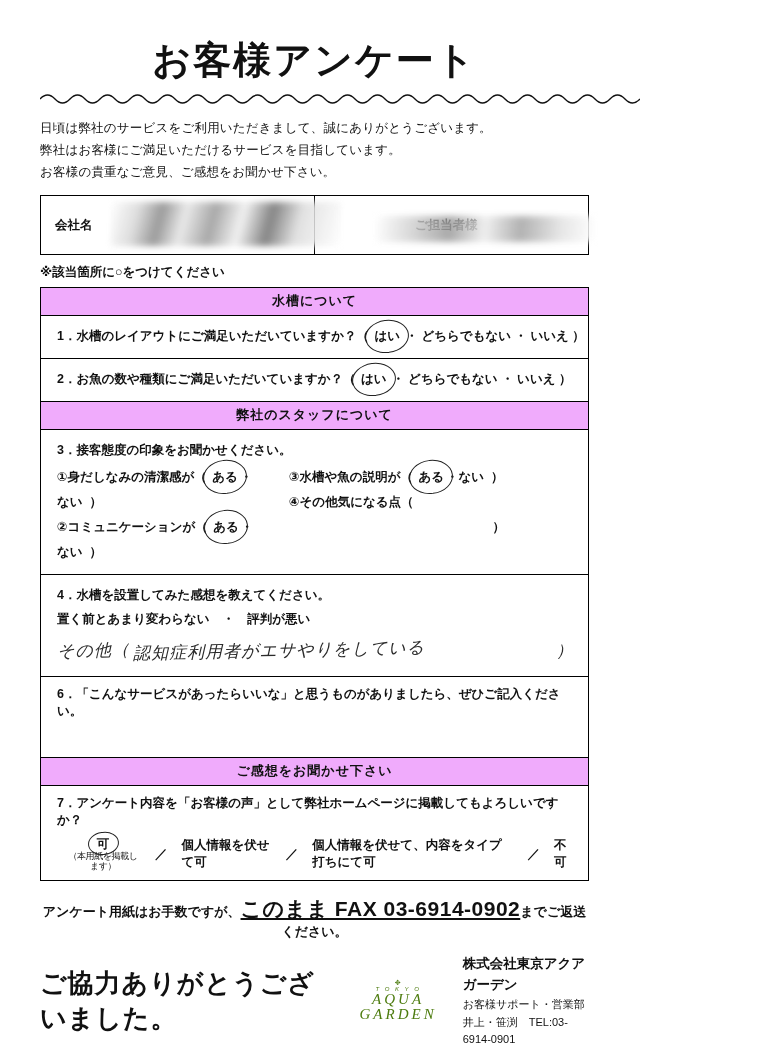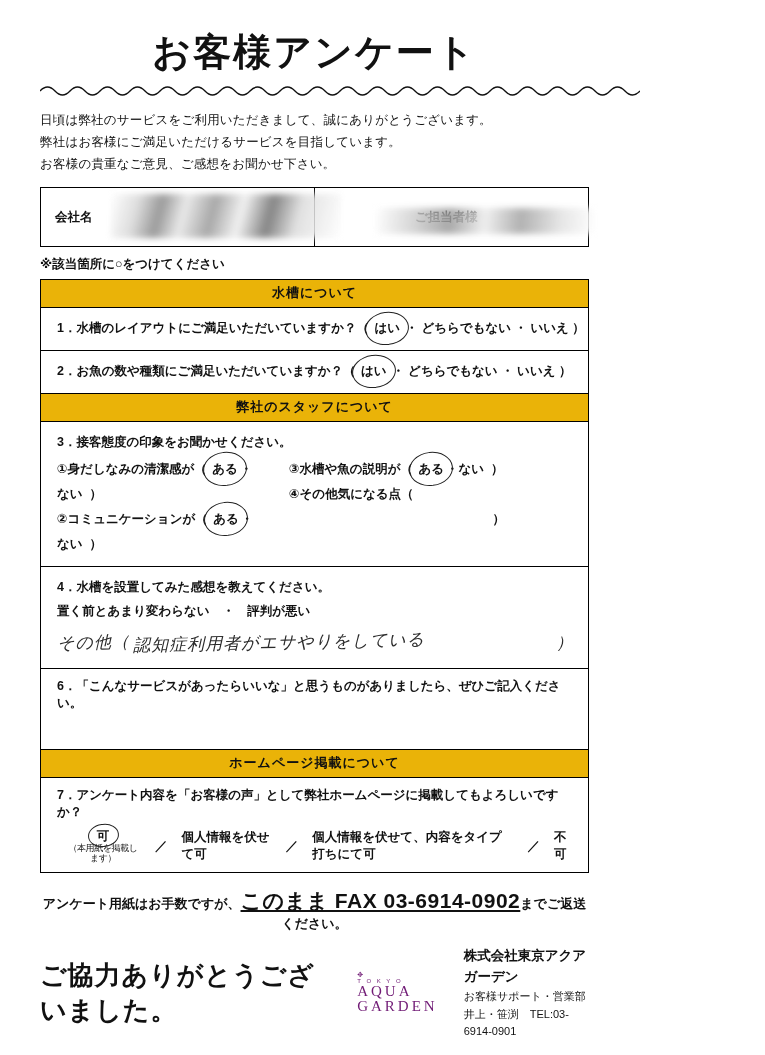--- a/index.html
+++ b/index.html
@@ -13,21 +13,21 @@
     font-family: "Liberation Sans", "DejaVu Sans", sans-serif;
     color: #111111;
     position: relative;
     overflow: hidden;
   }
   .page {
     width: 629px;
     height: 1055px;
     position: relative;
     box-sizing: border-box;
-    padding: 4px 40px;
+    padding: 12px 40px;
   }
 
   
   .title {
     text-align: center;
     font-size: 38px;
     font-weight: bold;
     letter-spacing: 2px;
     padding-top: 28px;
     line-height: 1.1;
@@ -92,21 +92,21 @@
     font-weight: bold;
   }
 
   
   .survey {
     margin-top: 6px;
     border: 1.5px solid #000;
     border-bottom: none;
   }
   .section-head {
-    background: #eab308;
+    background: #f0abfc;
     border-bottom: 1.2px solid #000;
     text-align: center;
     font-size: 13px;
     font-weight: bold;
     padding: 4px 0 5px 0;
     letter-spacing: 1px;
   }
   .row {
     border-bottom: 1.2px solid #000;
     padding: 9px 14px 9px 16px;
@@ -222,23 +222,24 @@
     align-items: center;
     justify-content: center;
     gap: 26px;
   }
   .thanks {
     font-size: 26px;
     font-weight: bold;
     letter-spacing: 1px;
   }
   .logo {
-    text-align: left;
+    text-align: center;
     line-height: 1.0;
-    color: #701a75;
+    color: #4d7c0f;
+    font-style: italic;
   }
   .logo .tiny { font-size: 7px; letter-spacing: 1px; }
   .logo .aqua { font-family: "Liberation Serif", serif; font-size: 15px; letter-spacing: 3px; }
   .logo .garden { font-family: "Liberation Serif", serif; font-size: 15px; letter-spacing: 3px; }
   .logo .tokyo { font-size: 6px; letter-spacing: 2px; }
   .company-info {
     font-size: 11px;
     line-height: 1.6;
   }
   .company-info .cname { font-size: 13.5px; font-weight: bold; }
@@ -329,21 +330,21 @@
         <span class="hand" style="float:right">）</span>
       </div>
     </div>
 
 
     <div class="free-row tall2">
       <div>6．「こんなサービスがあったらいいな」と思うものがありましたら、ぜひご記入ください。</div>
       <div></div>
     </div>
 
-    <div class="section-head">ホームページ掲載について</div>
+    <div class="section-head">ご感想をお聞かせ下さい</div>
 
     <div class="hp-row">
       <div>7．アンケート内容を「お客様の声」として弊社ホームページに掲載してもよろしいですか？</div>
       <div class="hp-opts">
         <div class="hp-first">
           <div class="circled">可</div>
           <div class="small">（本用紙を掲載します）</div>
         </div>
         <span class="sep">／</span>
         <span>個人情報を伏せて可</span>

